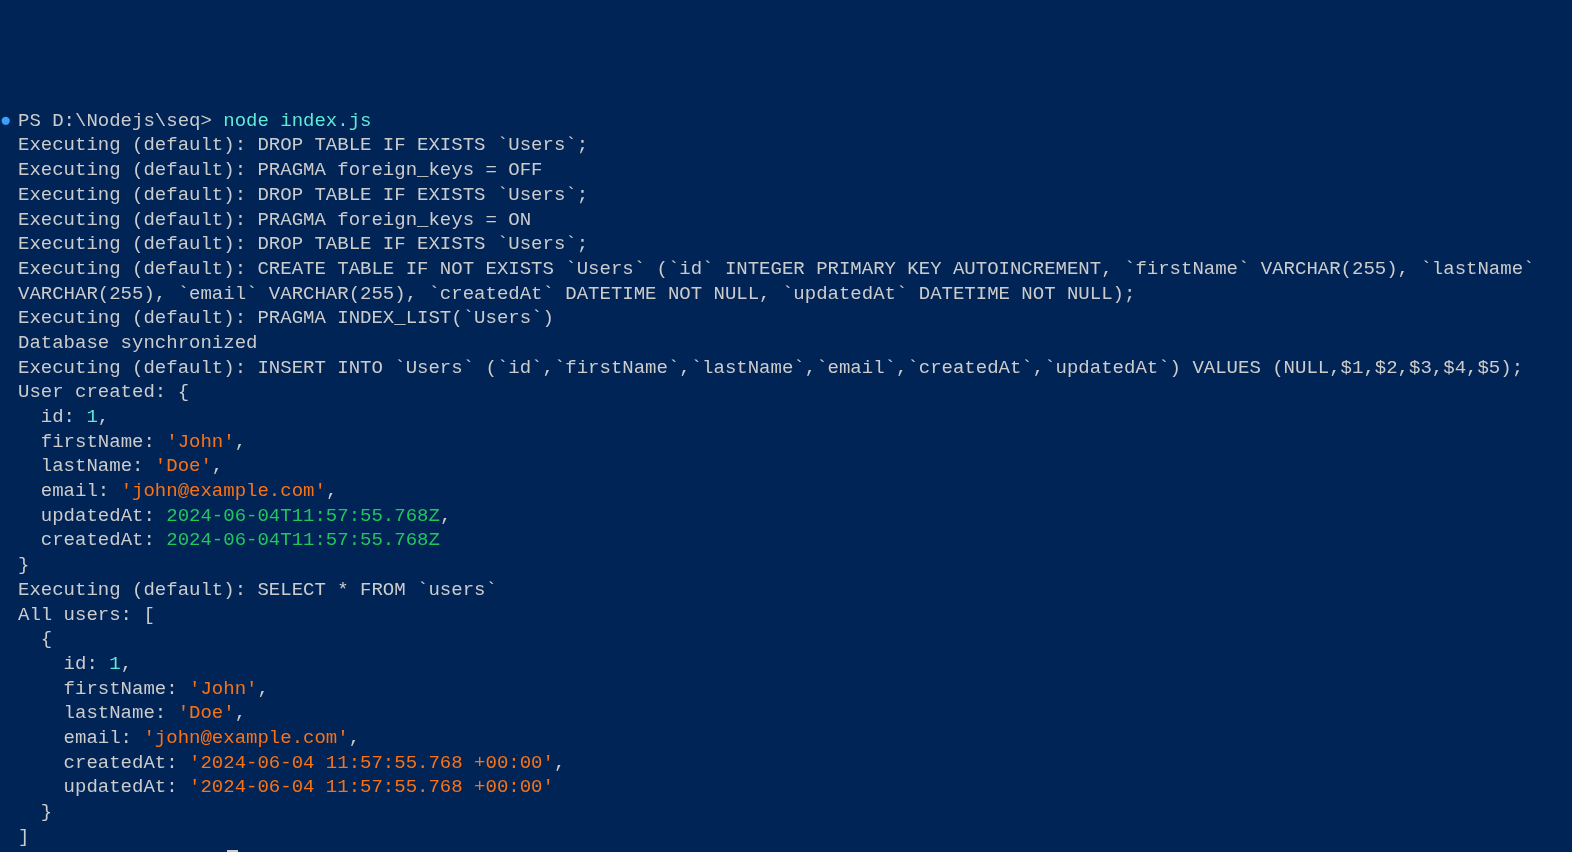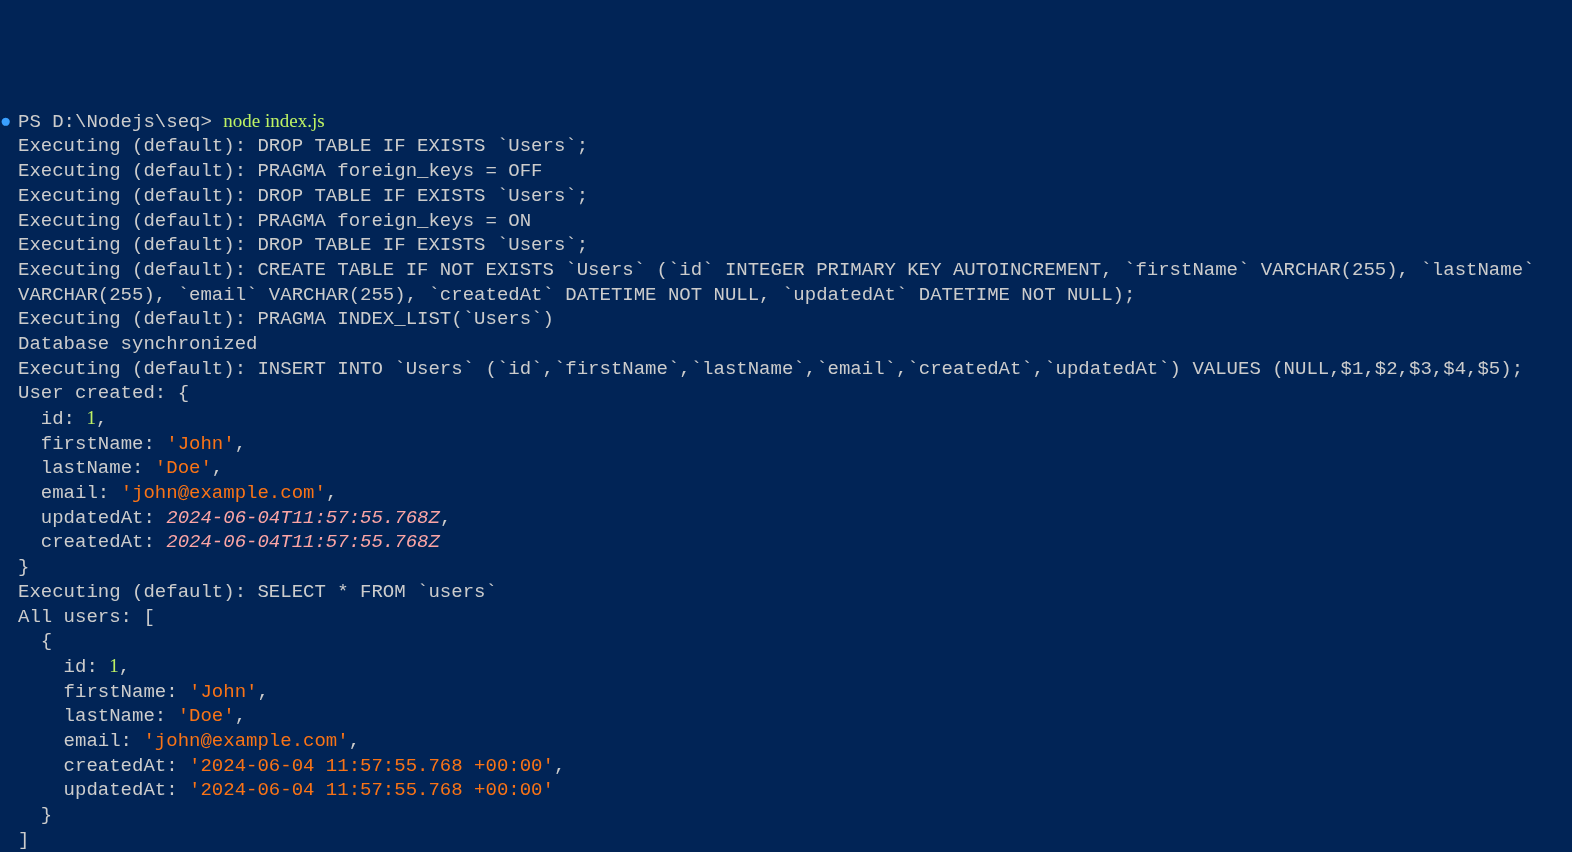--- a/index.html
+++ b/index.html
@@ -23,29 +23,27 @@
     .bullet {
       color: #3aa0ff;
       display: inline-block;
       width: 18px;
       margin-left: -18px;
     }
     .line {
       display: block;
     }
     .yellow {
-      color: #bef264;
-      font-family: Liberation Serif, serif;
+      color: #5eead4;
     }
     .green {
       color: #f97316;
     }
     .magenta {
-      color: #fca5a5;
-      font-style: italic;
+      color: #22c55e;
     }
     .cursor {
       display: inline-block;
       width: 11px;
       height: 22px;
       background-color: #cccccc;
       vertical-align: text-bottom;
       margin-left: 4px;
     }
     .terminal-content {

